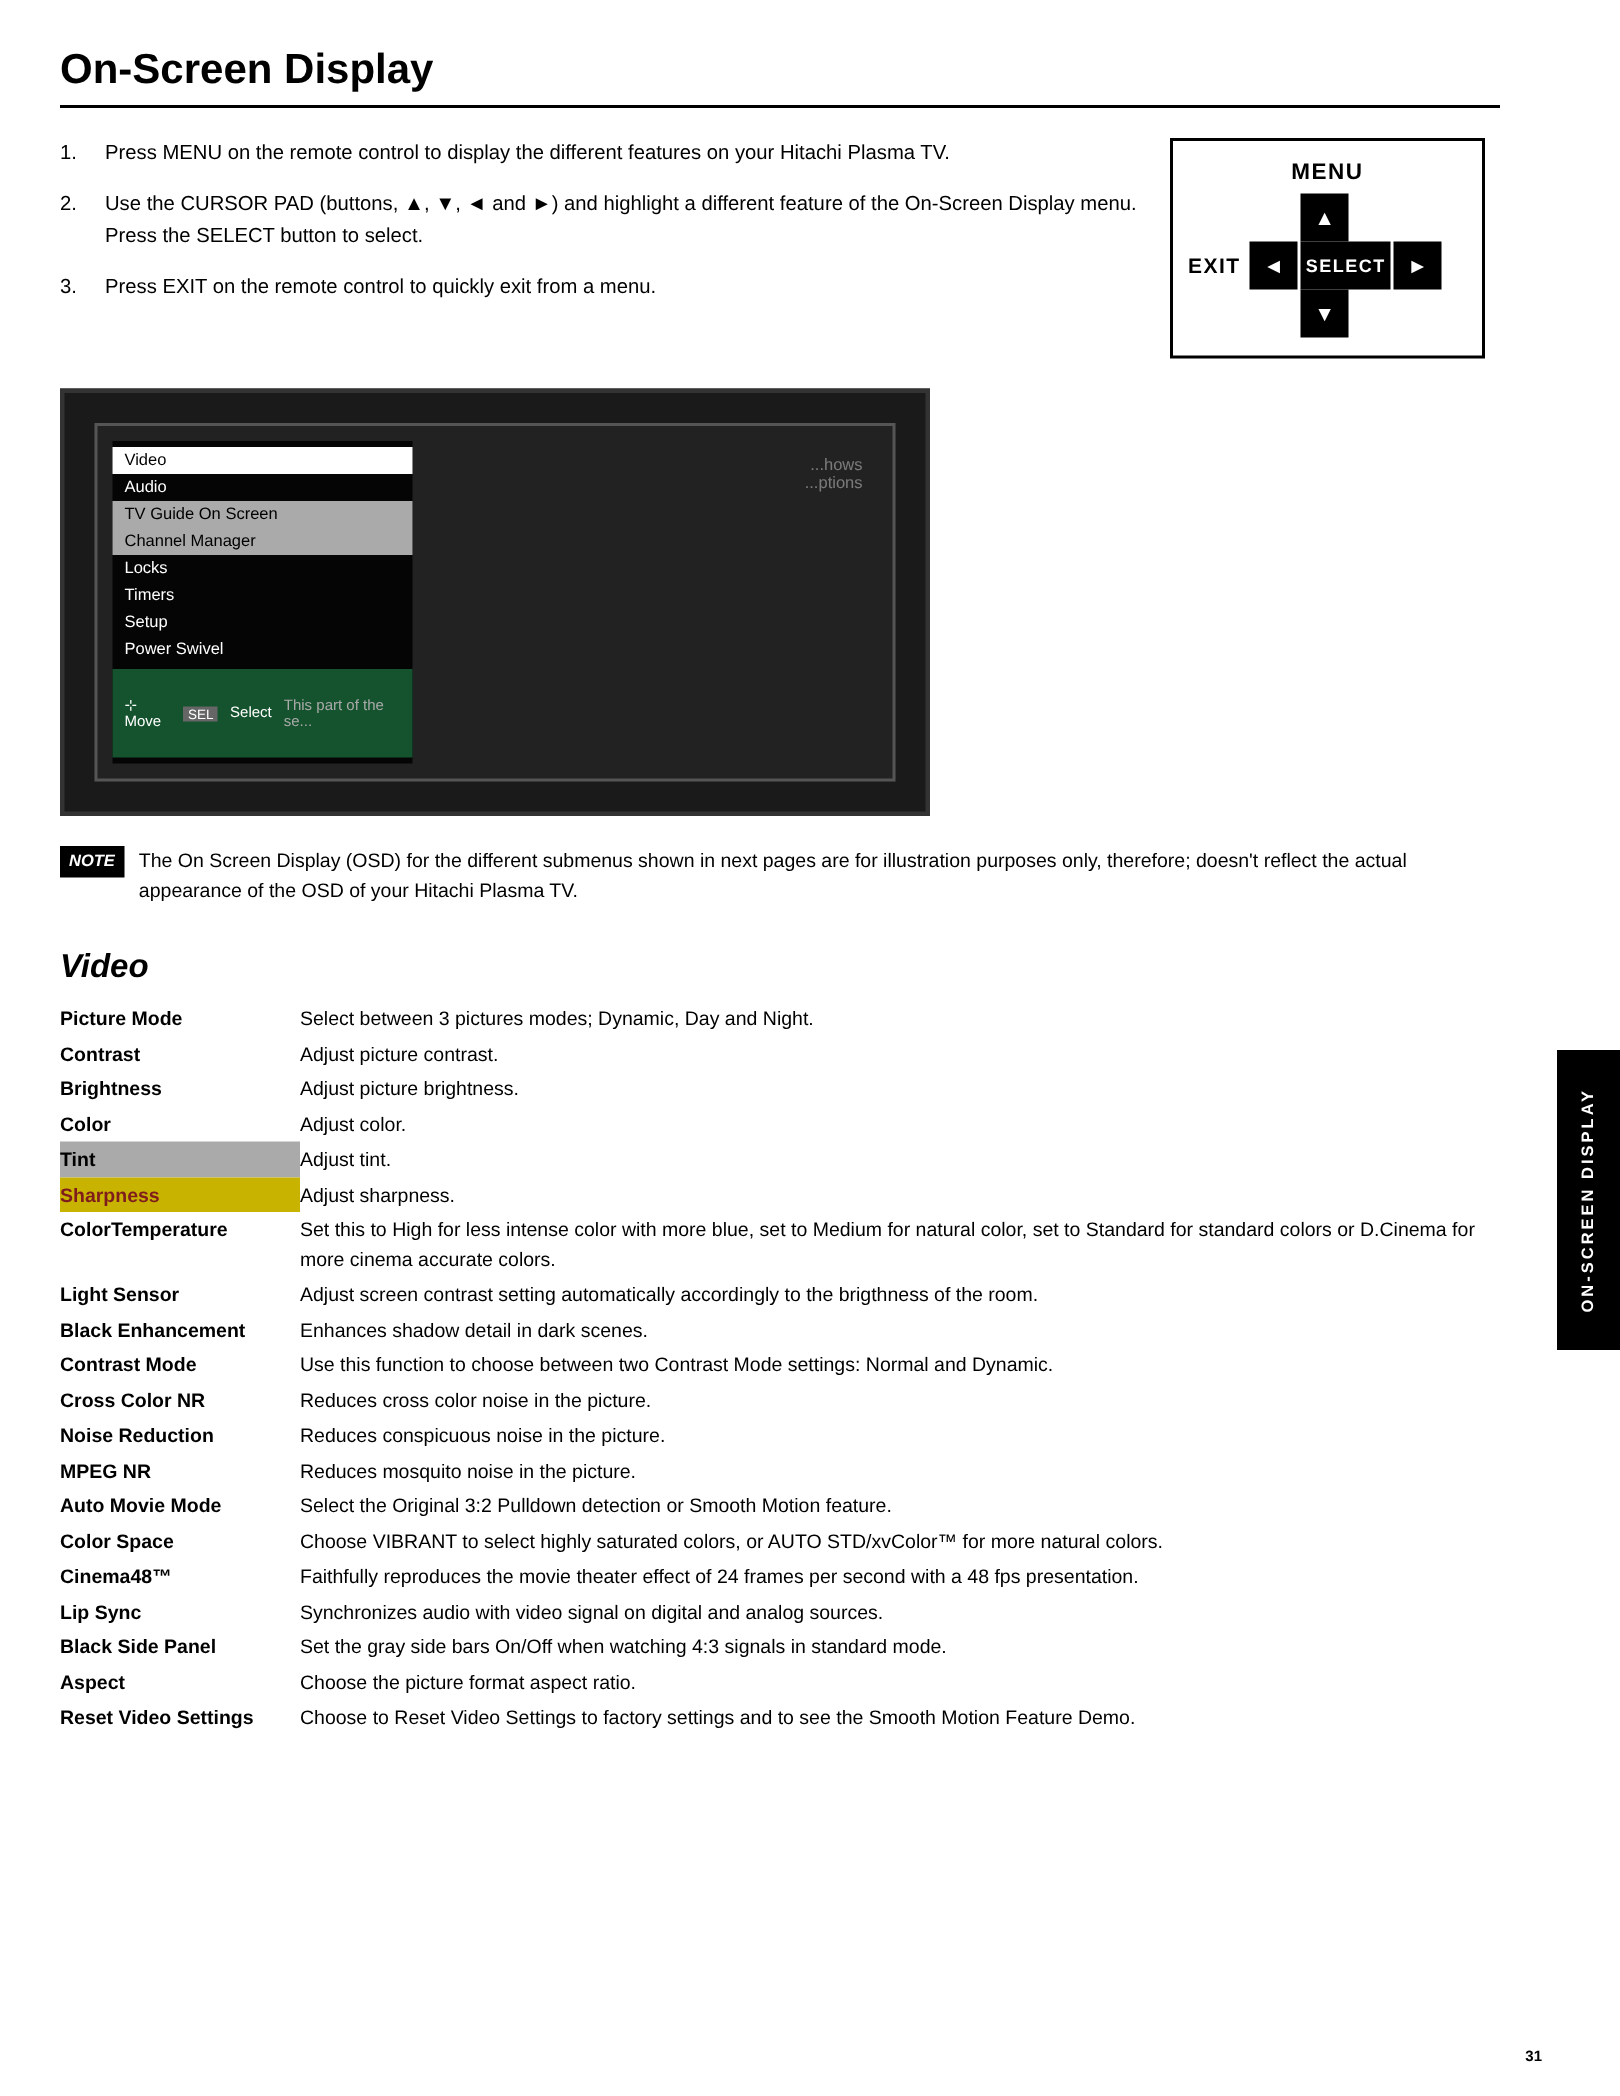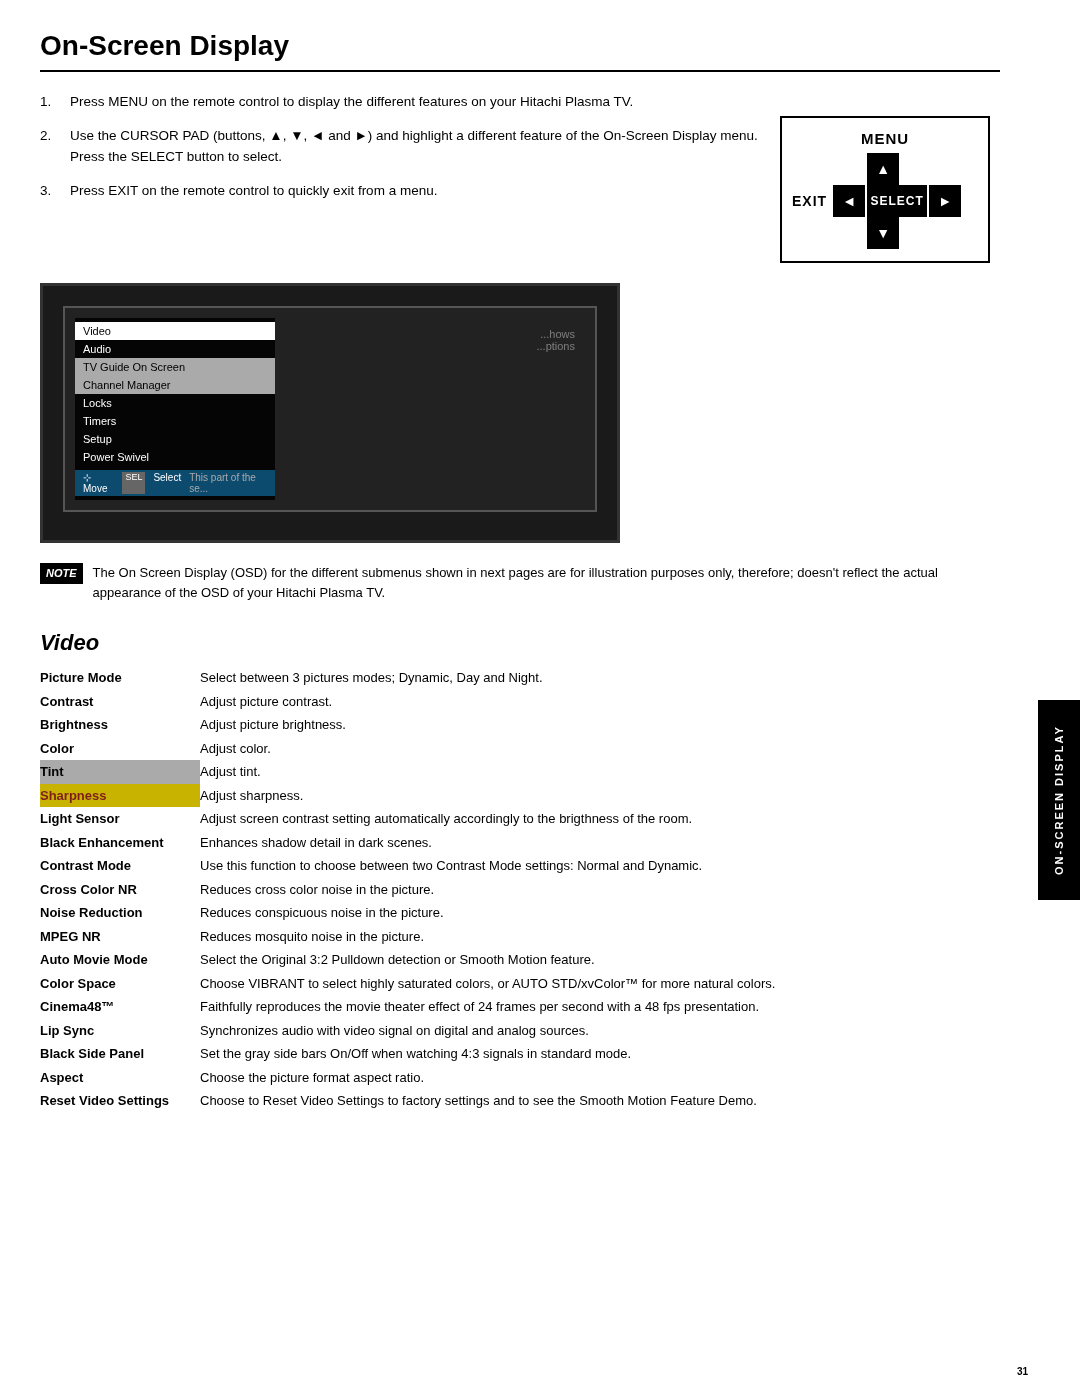--- a/index.html
+++ b/index.html
@@ -35,21 +35,20 @@
       margin-bottom: 20px;
     }
 
     .instructions-col {
       flex: 1;
     }
 
     .remote-col {
       width: 220px;
       flex-shrink: 0;
-      margin-top: 24px;
     }
 
     
     .instructions-list {
       list-style: none;
       padding: 0;
     }
     .instructions-list li {
       display: flex;
       gap: 10px;
@@ -167,27 +166,28 @@
       background: #fff;
       color: #000;
     }
 
     .menu-item.highlight {
       background: #aaa;
       color: #000;
     }
 
     .menu-bar {
-      background: #0c4a6e;
+      background: #14532d;
       color: #fff;
       font-size: 10px;
-      padding: 2px 8px;
+      padding: 18px 8px;
       display: flex;
       gap: 8px;
       margin-top: 4px;
+      align-items: center;
     }
 
     .menu-bar .sel-badge {
       background: #666;
       padding: 0 3px;
       font-size: 9px;
     }
 
     .overlay-text {
       position: absolute;
@@ -392,20 +392,24 @@
           </tr>
           <tr>
             <td class="highlight-tint">Tint</td>
             <td>Adjust tint.</td>
           </tr>
           <tr>
             <td class="highlight-sharpness">Sharpness</td>
             <td>Adjust sharpness.</td>
           </tr>
           <tr>
+            <td>ColorTemperature</td>
+            <td>Set this to High for less intense color with more blue, set to Medium for natural color, set to Standard for standard colors or D.Cinema for more cinema accurate colors.</td>
+          </tr>
+          <tr>
             <td>Light Sensor</td>
             <td>Adjust screen contrast setting automatically accordingly to the brigthness of the room.</td>
           </tr>
           <tr>
             <td>Black Enhancement</td>
             <td>Enhances shadow detail in dark scenes.</td>
           </tr>
           <tr>
             <td>Contrast Mode</td>
             <td>Use this function to choose between two Contrast Mode settings: Normal and Dynamic.</td>

